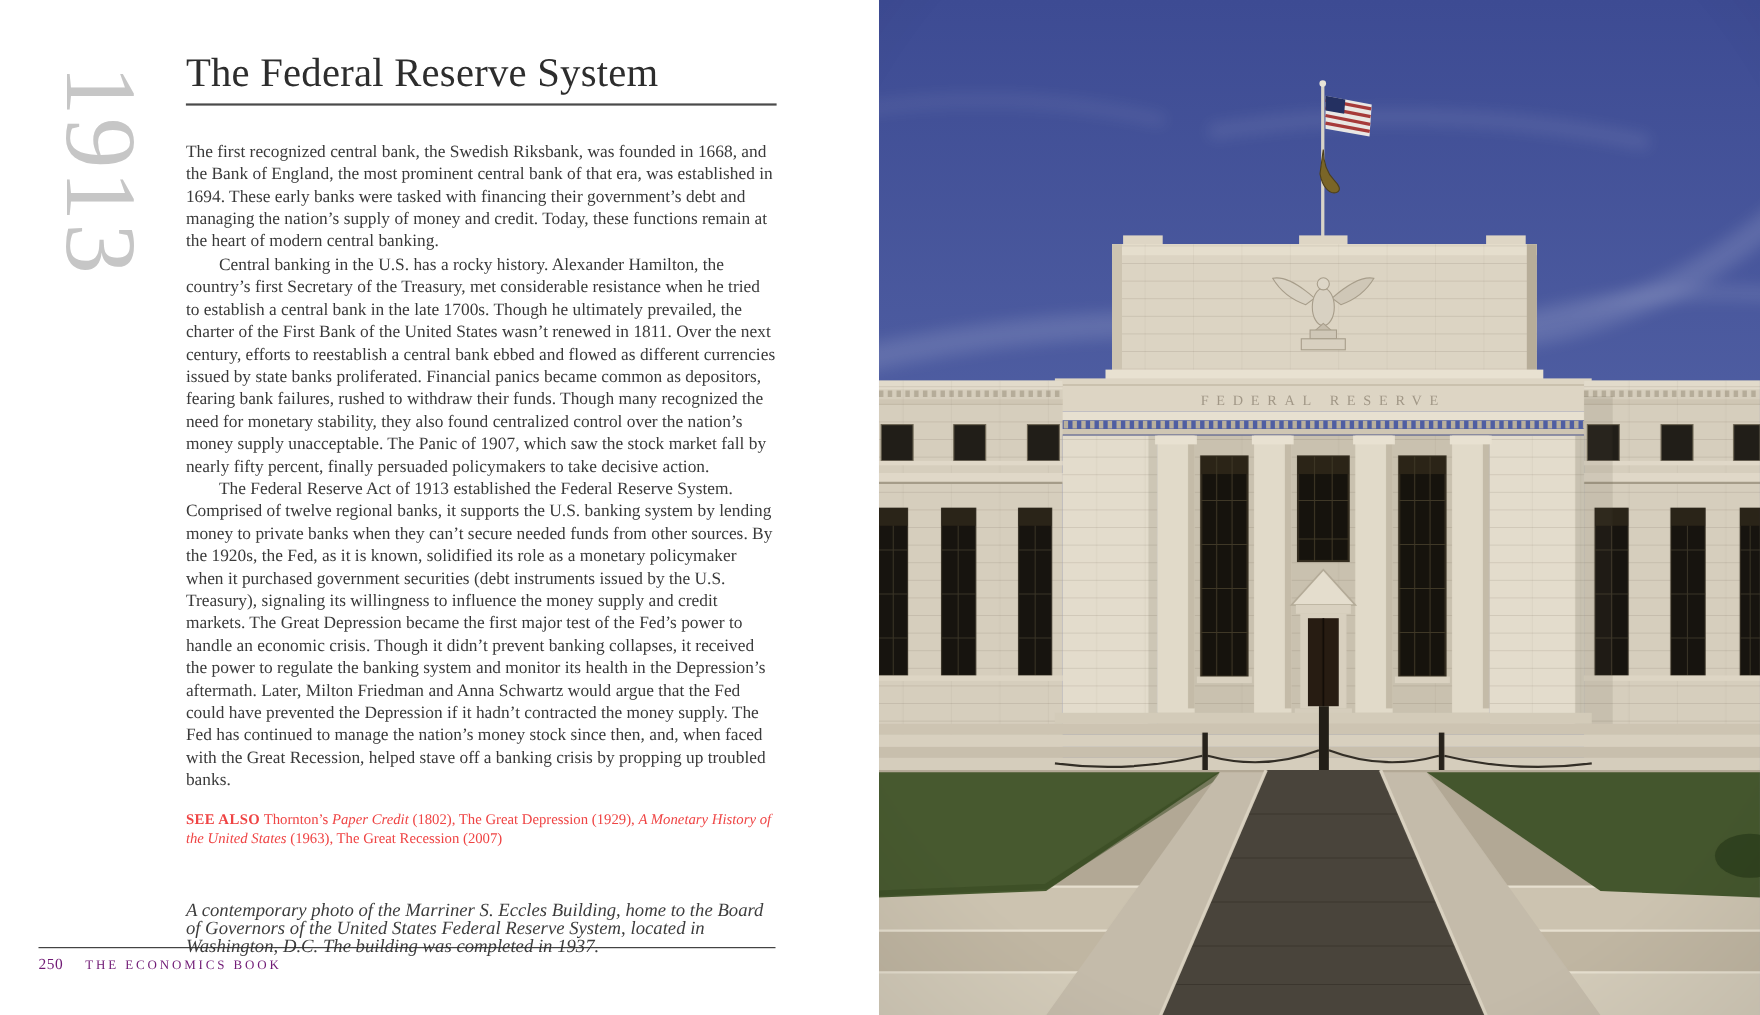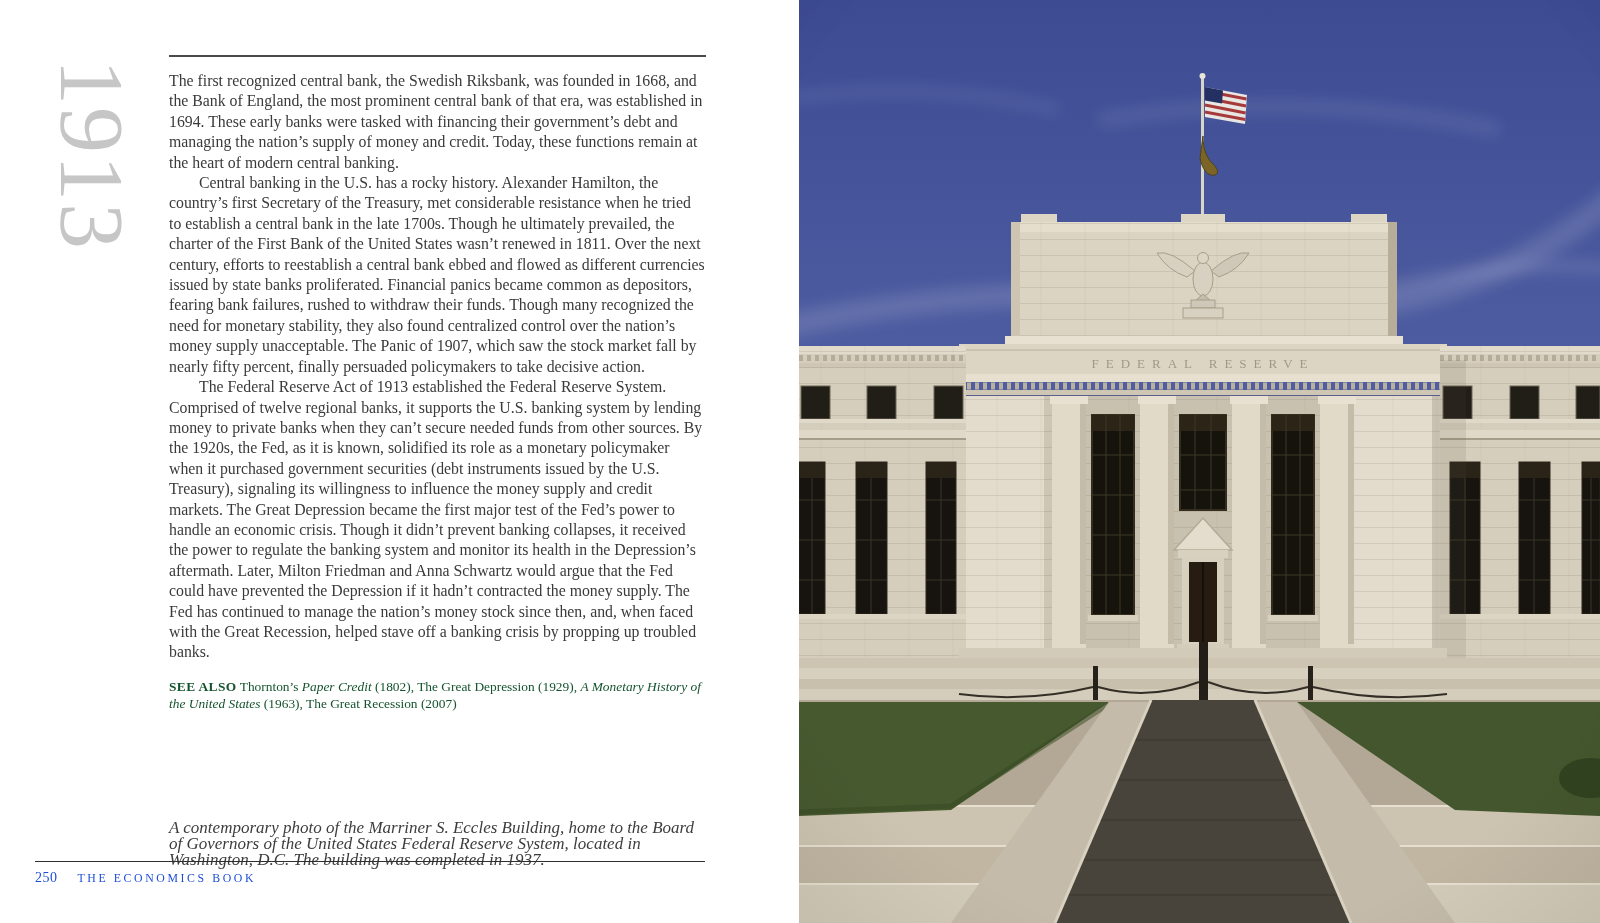--- a/index.html
+++ b/index.html
@@ -4,45 +4,46 @@
 <style>
   html,body{margin:0;padding:0;background:#ffffff;}
   .spread{position:relative;width:1600px;height:923px;background:#ffffff;overflow:hidden;
           font-family:"Liberation Serif",serif;}
   
   .year{position:absolute;left:92px;top:155px;transform:translate(-50%,-50%) rotate(90deg);
         font-size:92px;color:#c6c6c6;letter-spacing:2px;white-space:nowrap;line-height:1;}
   .content{position:absolute;left:169px;top:48px;width:537px;}
   .title{margin:0;font-size:37px;font-weight:400;color:#2d2d2d;line-height:1.05;letter-spacing:.2px;}
   .title-rule{margin-top:7px;border-top:2px solid #4a4a4a;height:0;}
-  .body{margin-top:14px;}
+  .body{margin-top:33px;}
   .body p{margin:0;font-size:15.8px;line-height:20.4px;color:#3a3a3a;text-align:left;}
   .indent{text-indent:30px;}
-  .see-also{margin:15px 0 0 0;font-size:13.4px;line-height:17.6px;color:#14532d;}
+  .see-also{margin:15px 0 0 0;font-size:13.4px;line-height:17.6px;color:#ef4444;}
   .sa-label{font-weight:bold;letter-spacing:.4px;}
   .it{font-style:italic;}
   .caption{position:absolute;left:169px;top:820px;width:532px;margin:0;font-style:italic;
            font-size:17px;line-height:15.8px;color:#3d3d3d;}
   .footer-rule{position:absolute;left:35px;top:861px;width:670px;border-top:1.5px solid #2f2f2f;}
-  .footer{position:absolute;left:35px;top:868px;color:#1d4ed8;white-space:nowrap;}
+  .footer{position:absolute;left:35px;top:868px;color:#701a75;white-space:nowrap;}
   .pagenum{font-size:14px;margin-right:20px;letter-spacing:.5px;}
   .booktitle{font-size:11.8px;letter-spacing:2.6px;}
   
   .photo{position:absolute;left:799px;top:0;width:801px;height:923px;}
   .photo svg{display:block;width:100%;height:100%;}
 </style>
 </head>
 <body>
 
 <div class="spread">
 
   <div>
     <div class="year">1913</div>
 
     <div class="content">
+      <h1 class="title">The Federal Reserve System</h1>
       <div class="title-rule"></div>
 
       <div class="body">
         <p>The first recognized central bank, the Swedish Riksbank, was founded in 1668, and the Bank of England, the most prominent central bank of that era, was established in 1694. These early banks were tasked with financing their government’s debt and managing the nation’s supply of money and credit. Today, these functions remain at the heart of modern central banking.</p>
         <p class="indent">Central banking in the U.S. has a rocky history. Alexander Hamilton, the country’s first Secretary of the Treasury, met considerable resistance when he tried to establish a central bank in the late 1700s. Though he ultimately prevailed, the charter of the First Bank of the United States wasn’t renewed in 1811. Over the next century, efforts to reestablish a central bank ebbed and flowed as different currencies issued by state banks proliferated. Financial panics became common as depositors, fearing bank failures, rushed to withdraw their funds. Though many recognized the need for monetary stability, they also found centralized control over the nation’s money supply unacceptable. The Panic of 1907, which saw the stock market fall by nearly fifty percent, finally persuaded policymakers to take decisive action.</p>
         <p class="indent">The Federal Reserve Act of 1913 established the Federal Reserve System. Comprised of twelve regional banks, it supports the U.S. banking system by lending money to private banks when they can’t secure needed funds from other sources. By the 1920s, the Fed, as it is known, solidified its role as a monetary policymaker when it purchased government securities (debt instruments issued by the U.S. Treasury), signaling its willingness to influence the money supply and credit markets. The Great Depression became the first major test of the Fed’s power to handle an economic crisis. Though it didn’t prevent banking collapses, it received the power to regulate the banking system and monitor its health in the Depression’s aftermath. Later, Milton Friedman and Anna Schwartz would argue that the Fed could have prevented the Depression if it hadn’t contracted the money supply. The Fed has continued to manage the nation’s money stock since then, and, when faced with the Great Recession, helped stave off a banking crisis by propping up troubled banks.</p>
       </div>
 
       <p class="see-also"><span class="sa-label">SEE ALSO</span> <span>Thornton’s </span><span class="it">Paper Credit</span><span> (1802), The Great Depression (1929), </span><span class="it">A Monetary History of the United States</span><span> (1963), The Great Recession (2007)</span></p>
     </div>

